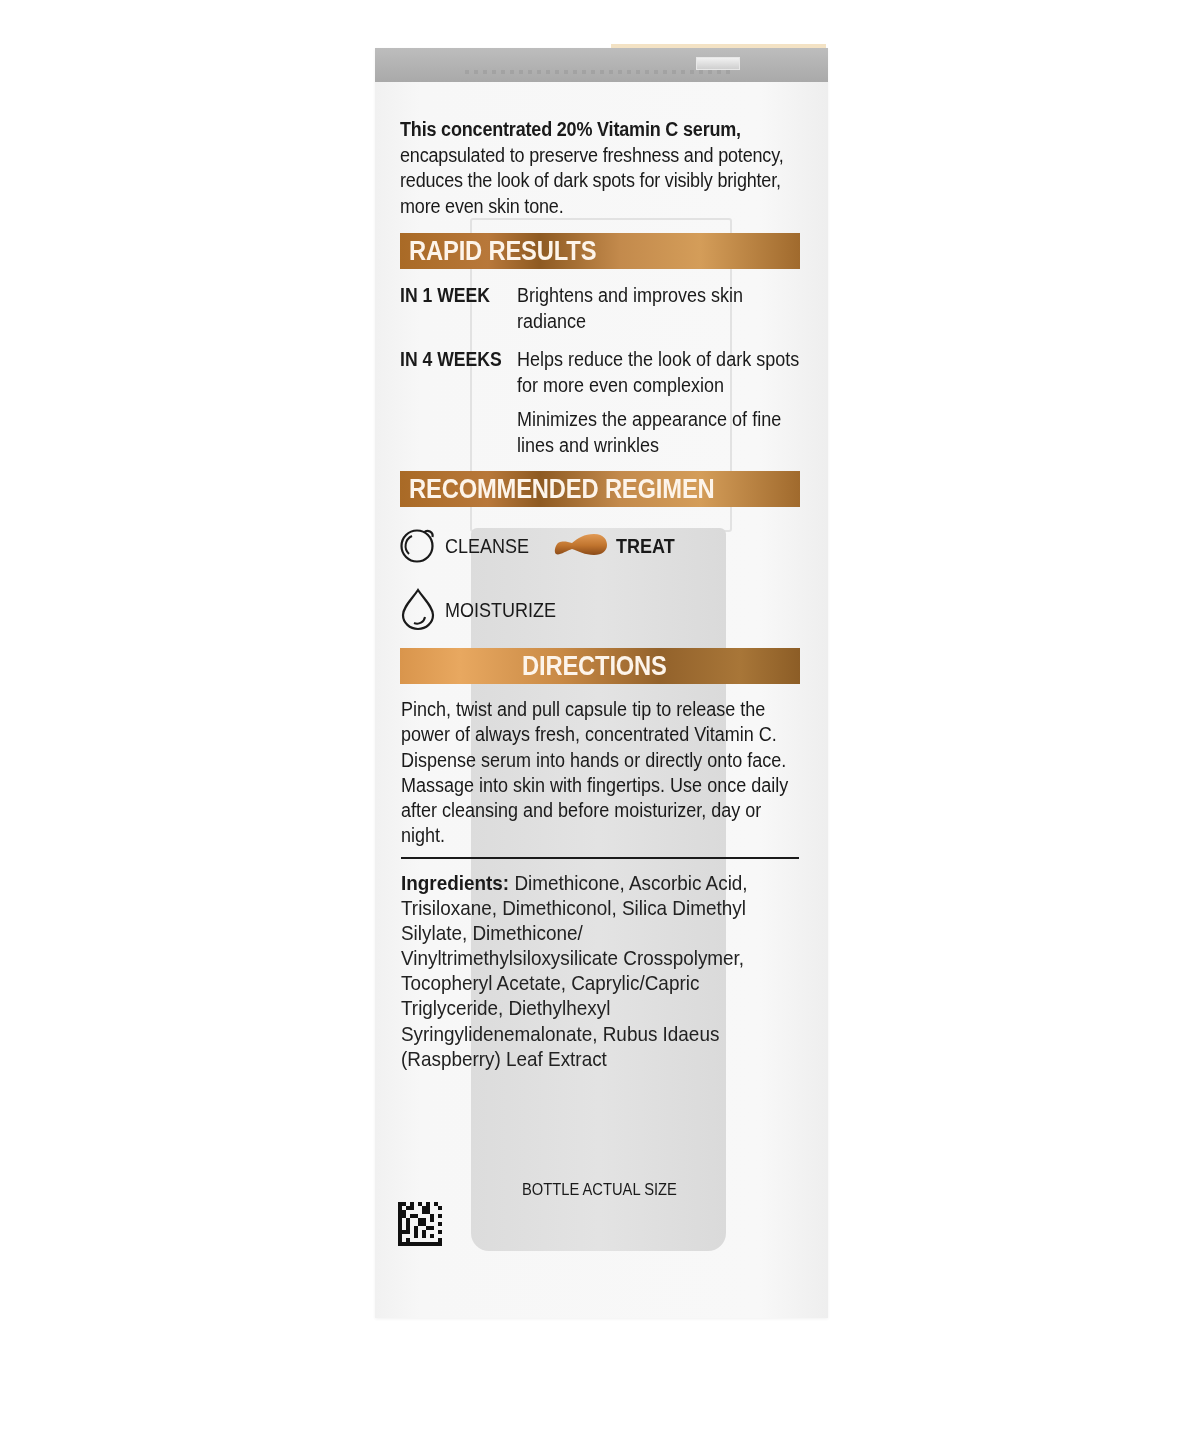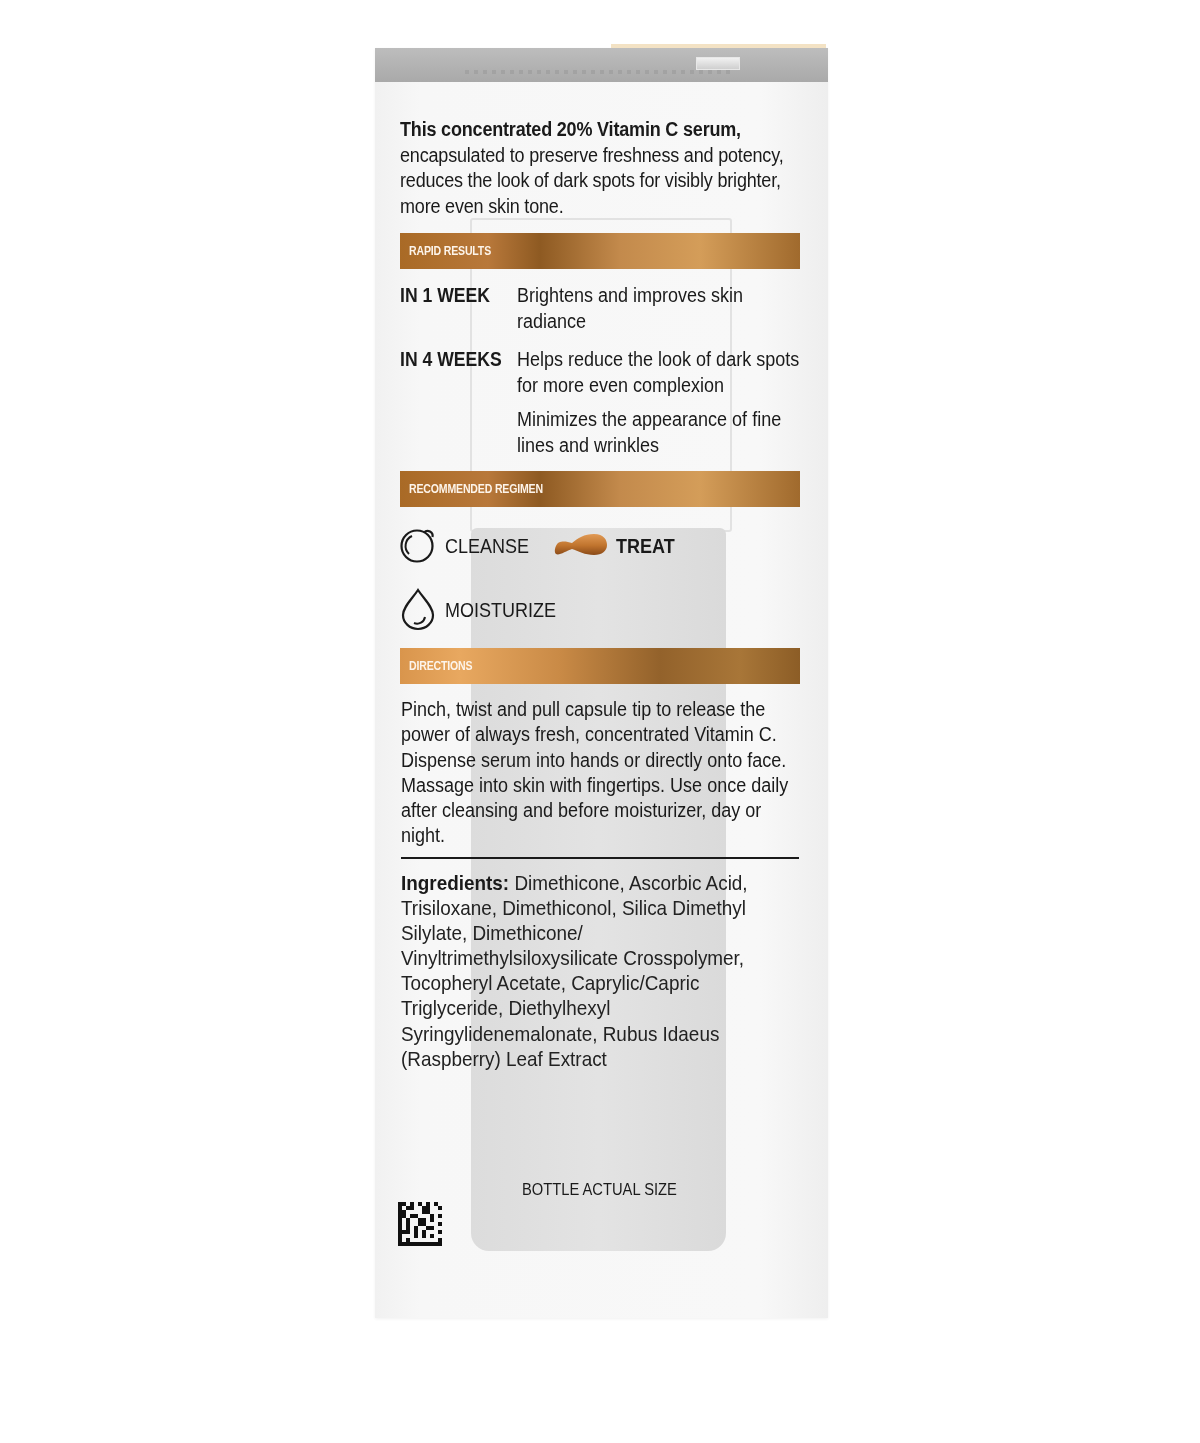--- a/index.html
+++ b/index.html
@@ -22,25 +22,25 @@
                     border:2px solid #e2e2e2; border-radius:3px; }
   .bottle-fill { position:absolute; left:471px; top:528px; width:255px; height:723px;
                  background:linear-gradient(90deg,#dcdcdc 0%,#e3e3e3 50%,#dadada 100%);
                  border-radius:6px 6px 18px 18px; }
 
   .intro { position:absolute; left:400px; top:117px; width:400px; font-size:20px; line-height:25.5px;
            letter-spacing:-0.2px; transform:scaleX(0.9); transform-origin:left top; width:440px; }
   .intro b { font-weight:700; }
 
   .hdr { position:absolute; left:400px; width:400px; height:36px; color:#fdf4ea;
-         font-weight:700; font-size:12px; line-height:36px; padding-left:9px; box-sizing:border-box;
+         font-weight:700; font-size:27px; line-height:36px; padding-left:9px; box-sizing:border-box;
          background:linear-gradient(90deg,#a96a26 0%,#b8783a 22%,#8e5a22 35%,#c38a4c 55%,#d49d59 75%,#a06a2d 100%);
          letter-spacing:-0.2px; }
   .hdr span { display:inline-block; transform:scaleX(0.88); transform-origin:left center; }
-  .hdr-directions { background:linear-gradient(90deg,#d9954c 0%,#e8a860 15%,#c98a46 40%,#93622b 65%,#a87638 85%,#8c5d26 100%); }
+  .hdr-directions { background:linear-gradient(90deg,#d9954c 0%,#e8a860 15%,#c98a46 40%,#93622b 65%,#a87638 85%,#8c5d26 100%);text-align:center; }
 
   .res-row { position:absolute; left:400px; width:410px; font-size:20px; line-height:25.5px; }
   .res-row .when { position:absolute; left:0; top:0; font-weight:700; transform:scaleX(0.88); transform-origin:left top; white-space:nowrap; }
   .res-row .what { position:absolute; left:117px; top:0; width:320px; transform:scaleX(0.9); transform-origin:left top; }
 
   .reg { position:absolute; font-size:20px; line-height:24px; transform:scaleX(0.9); transform-origin:left top; white-space:nowrap; }
   .reg.bold { font-weight:700; }
   .icon { position:absolute; }
 
   .directions { position:absolute; left:401px; top:697px; width:440px; font-size:20px; line-height:25.3px;

